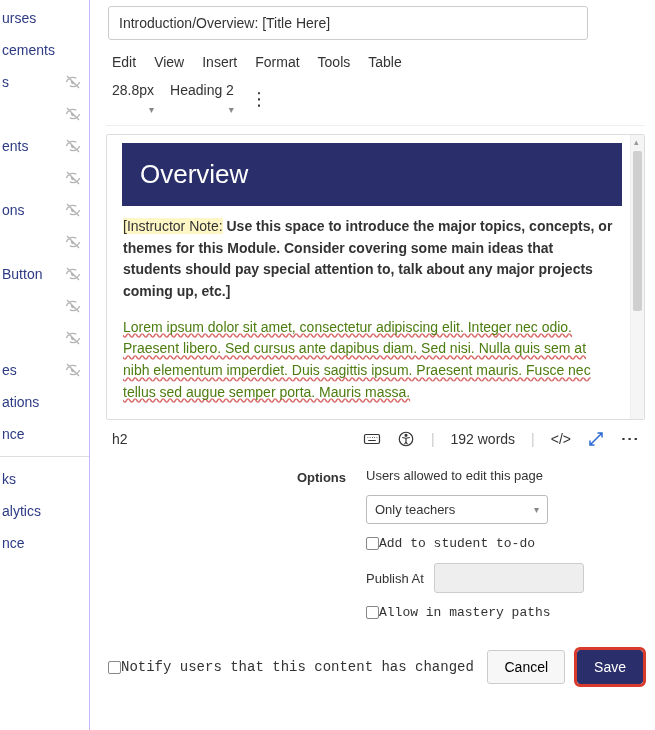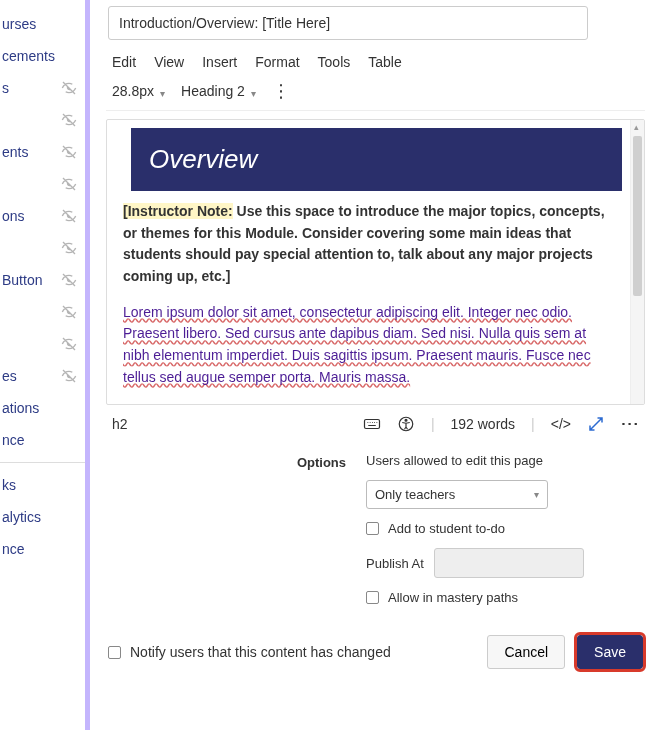--- a/index.html
+++ b/index.html
@@ -10,22 +10,22 @@
     width: 655px;
     height: 730px;
     overflow: hidden;
     background: #fff;
     position: relative;
   }
   .app { display: flex; height: 100%; }
   
   .sidebar {
     width: 90px;
-    border-right: 5px solid #c4b5fd;
-    padding-top: 8px;
+    border-right: 1px solid #c4b5fd;
+    padding-top: 2px;
     flex-shrink: 0;
     overflow: hidden;
   }
   .sidebar-item {
     display: flex;
     align-items: center;
     justify-content: space-between;
     padding: 8px 8px 8px 2px;
     color: #2d3b85;
     font-size: 14px;
@@ -65,21 +65,21 @@
   }
   .menubar span { cursor: pointer; }
   .toolbar-row {
     display: flex;
     align-items: center;
     gap: 16px;
     padding: 2px 6px 10px 6px;
     border-bottom: 1px solid #eee;
     color: #333;
   }
-  .tb-pill { display: flex; align-items: flex-end; gap: 6px; cursor: pointer; }
+  .tb-pill { display: flex; align-items: flex-end; gap: 6px; cursor: pointer; flex-direction: column; }
   .chev { font-size: 10px; color: #888; }
   .vdots { font-size: 18px; line-height: 1; cursor: pointer; letter-spacing: 0; }
 
   .editor-wrap {
     position: relative;
     border: 1px solid #ddd;
     border-radius: 2px;
     margin-top: 8px;
     background: #fff;
     height: 286px;
@@ -99,34 +99,33 @@
     border-radius: 2px;
   }
   .scrollbar-v .up { position:absolute; top:2px; left:3px; font-size:9px; color:#999; }
   .editor-content { padding: 0; margin-right: 14px; }
   .banner {
     background: #2a2f6b;
     color: #fff;
     font-size: 26px;
     font-weight: 500;
     padding: 16px 18px;
-    margin: 8px 8px 10px 24px;
-    font-style: italic;
+    margin: 8px 8px 10px 15px;
   }
   .body-text {
     padding: 0 16px;
     font-size: 14px;
     line-height: 1.55;
     color: #333;
   }
   .note-strong { font-weight: 700; }
-  .highlight { background: #fff6c6; font-weight:700; }
+  .highlight { background: #fff6c6; font-weight:400; }
   .lorem {
     margin-top: 14px;
-    color: #4c1d95;
+    color: #4d7c0f;
     text-decoration: underline wavy rgba(200,40,40,.7);
     text-decoration-skip-ink: none;
   }
 
   .statusbar {
     display: flex;
     align-items: center;
     justify-content: space-between;
     padding: 10px 6px 6px 6px;
     color: #333;
@@ -146,21 +145,21 @@
   .options-fields { flex:1; display:flex; flex-direction:column; gap:12px; font-size:13px; }
   .select {
     width: 182px;
     border: 1px solid #bbb;
     border-radius: 3px;
     padding: 6px 8px;
     display:flex; justify-content:space-between; align-items:center;
     cursor:pointer;
     background:#fff;
   }
-  .check-row { display:flex; align-items:center; gap:9px; }
+  .check-row { display:flex; align-items:center; gap:0;font-family:Liberation Mono, monospace; }
   .checkbox {
     width:13px; height:13px; border:1px solid #888; border-radius:2px; display:inline-block;
   }
   .pub-row { display:flex; align-items:center; gap:10px; }
   .pub-input {
     width:150px; height:30px; background:#eee; border:1px solid #ccc; border-radius:3px;
   }
 
   .footer {
     display:flex; align-items:center; justify-content:space-between;

